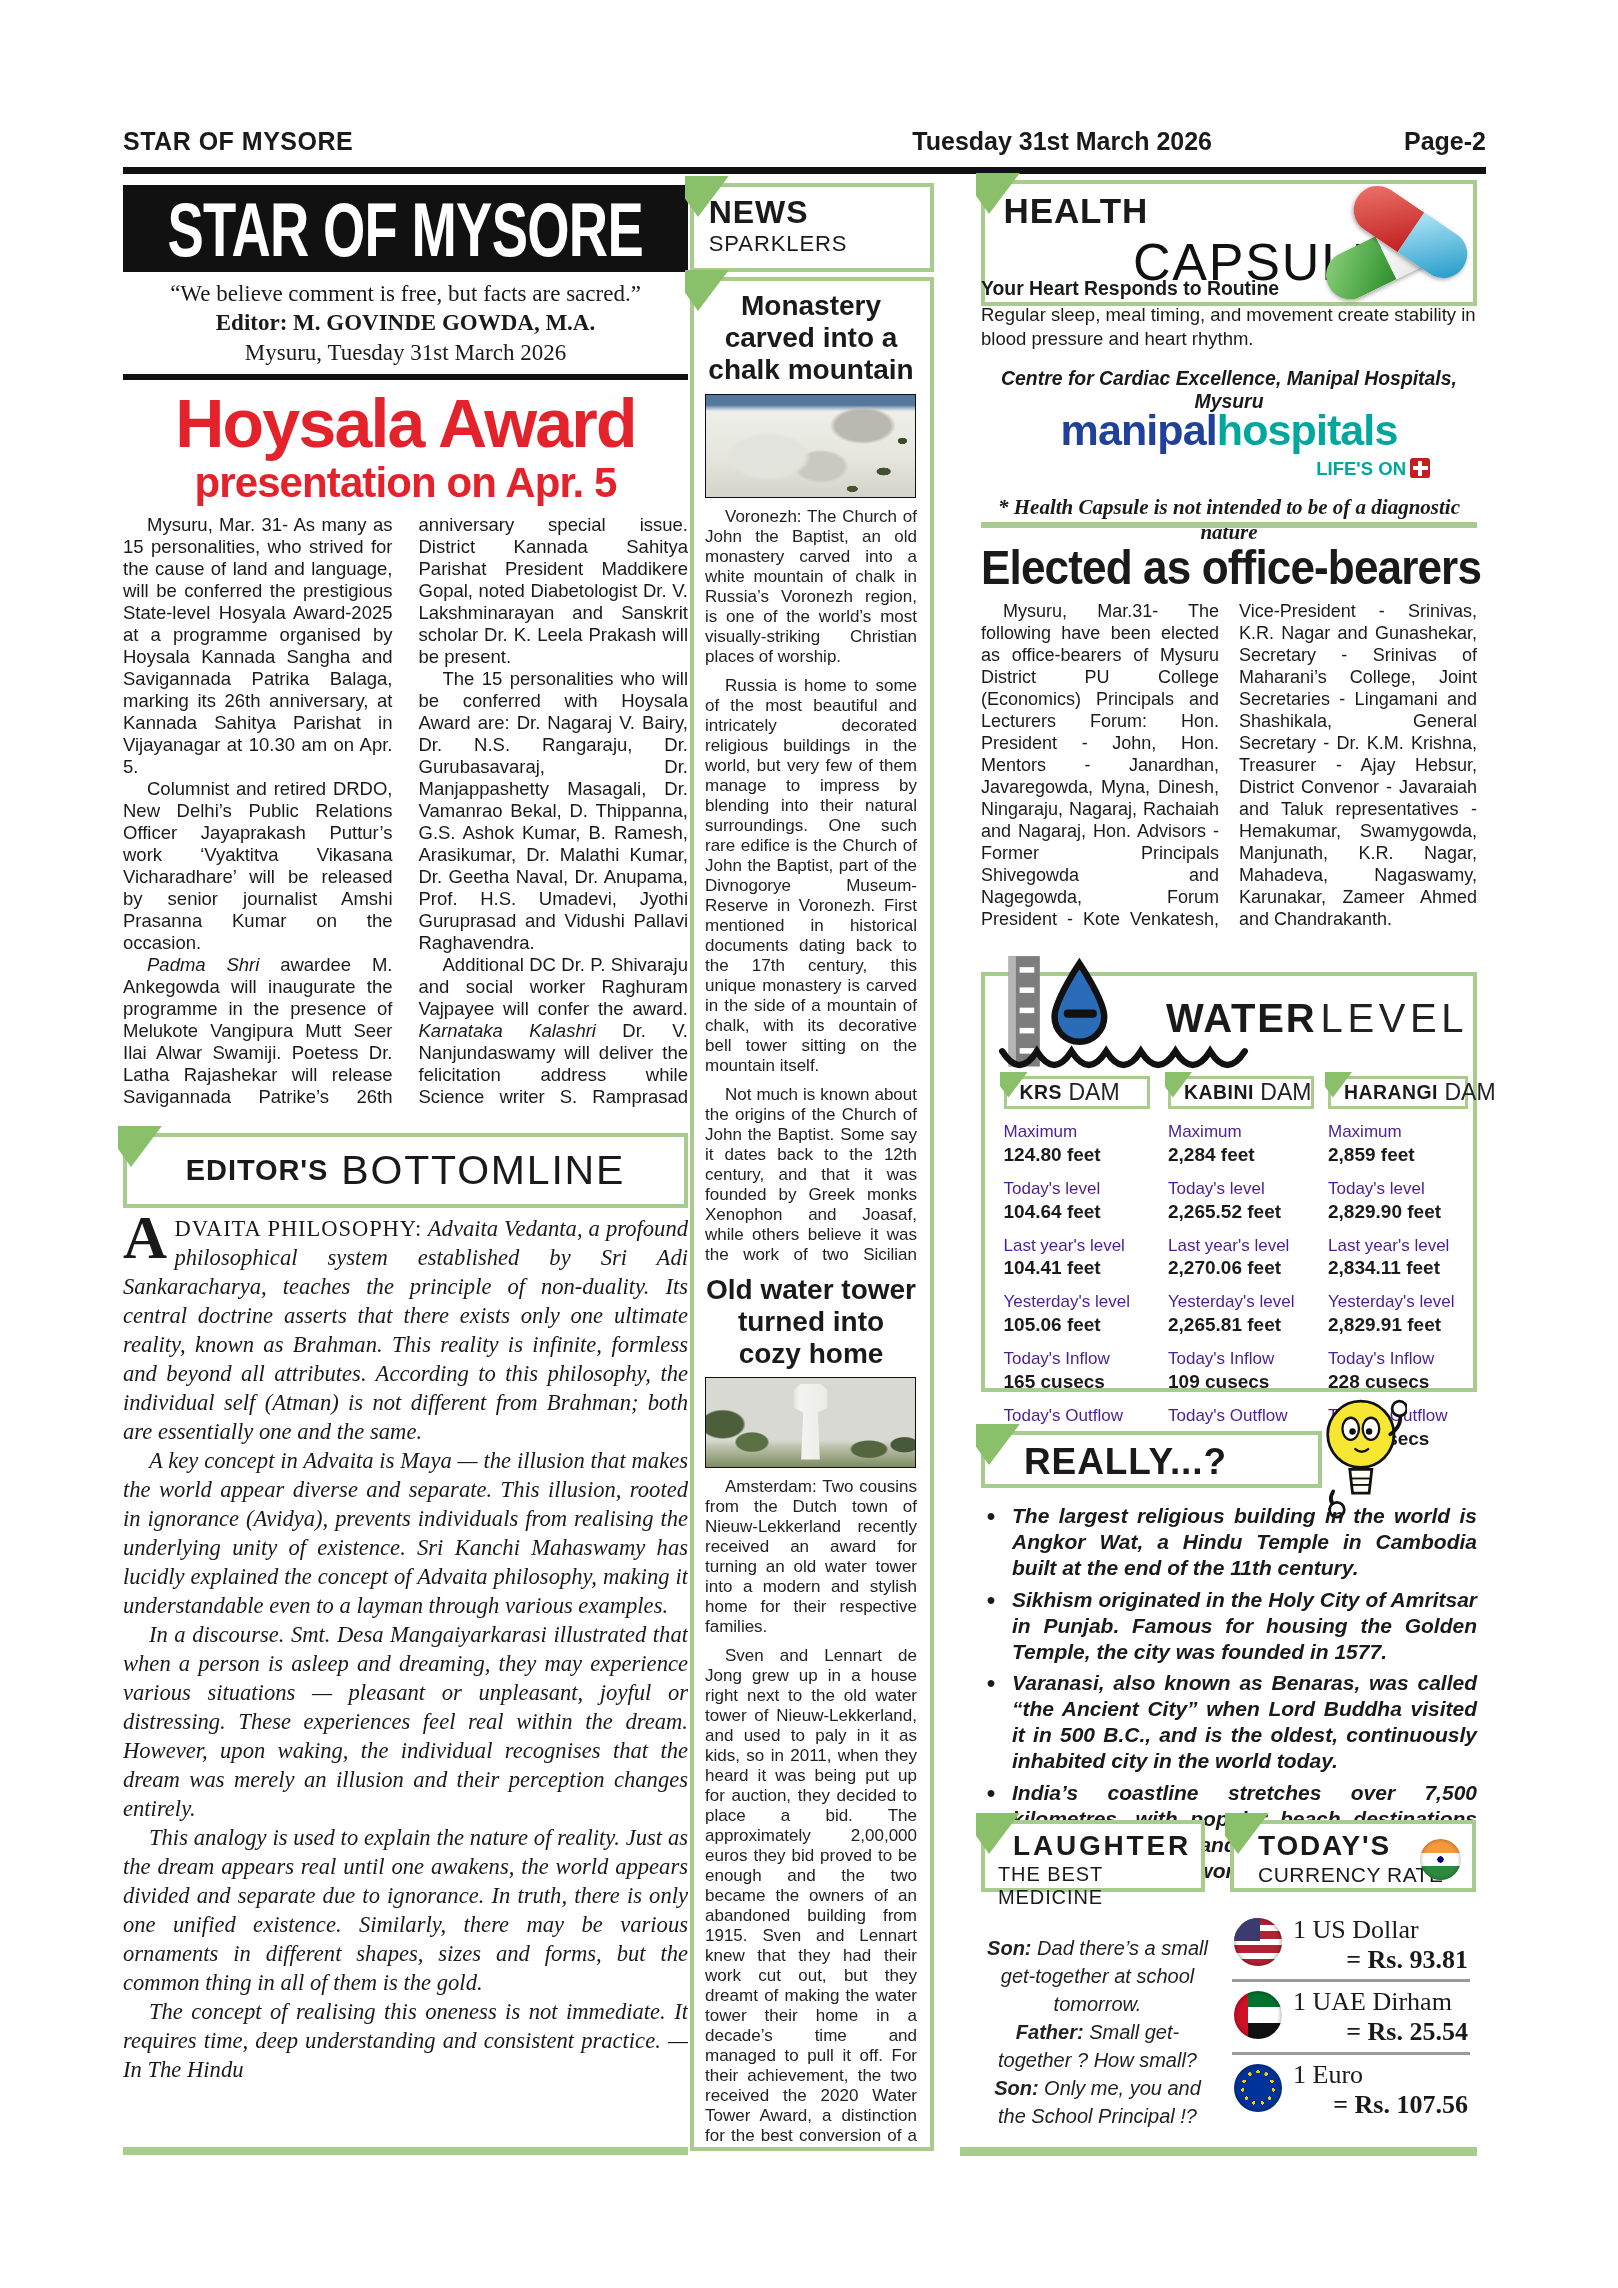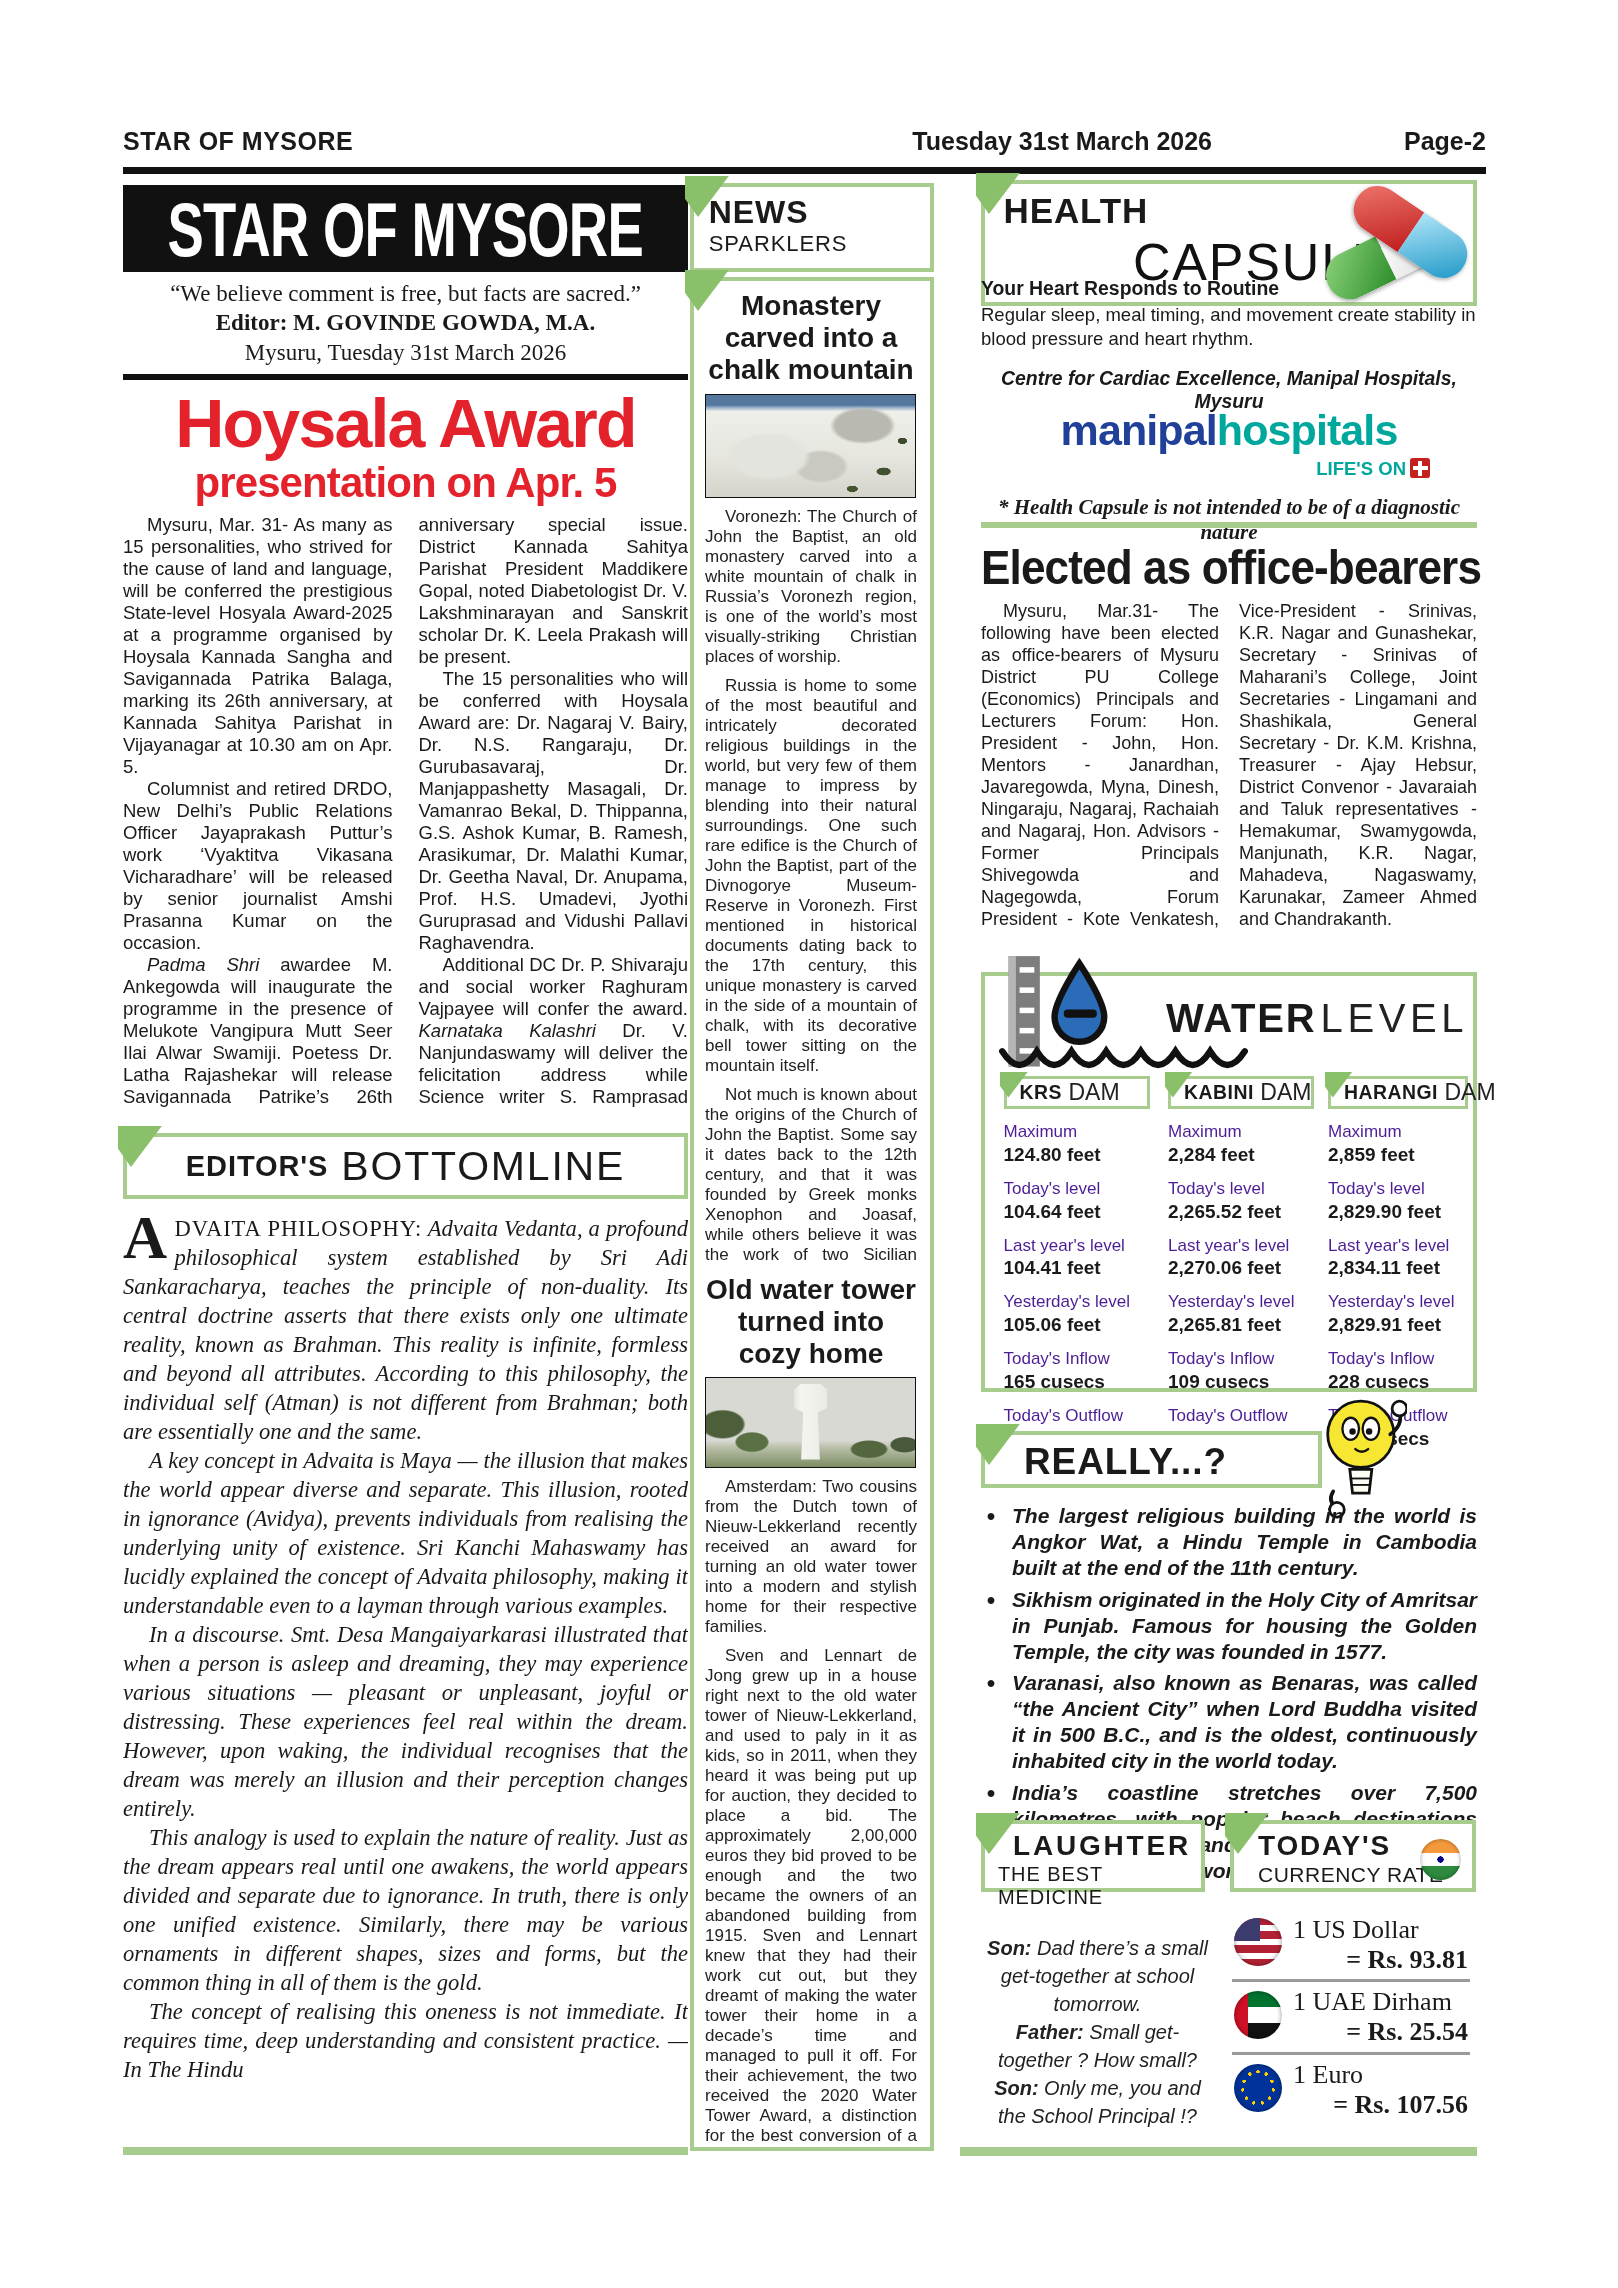--- a/index.html
+++ b/index.html
@@ -23,21 +23,21 @@
   .h-head2{left:123px;top:459px;width:565px;text-align:center;color:#e4222b;font-size:42px;font-weight:bold;letter-spacing:-0.9px;}
   .h-body{left:123px;top:514px;width:565px;height:609px;overflow:hidden;column-count:2;column-gap:26px;
           font-size:18.5px;line-height:22px;text-align:justify;}
   .h-body p{margin:0;text-indent:24px;}
   
   .greenbox{border:4.6px solid #a8cb8e;background:#fff;box-sizing:border-box;}
   .cflag{position:absolute;width:44px;height:41px;background:#8bc06a;
          clip-path:polygon(0 0,100% 0,30% 100%,0 55%);top:-11px;left:-9.2px;}
   .cflag.sm{width:28px;height:26px;top:-7.4px;left:-6.5px;}
   
-  .bl-head{left:123px;top:1133px;width:565px;height:66px;}
+  .bl-head{left:123px;top:1133px;width:565px;height:75px;}
   .bl-head .inner{position:absolute;left:0;top:0;right:0;bottom:0;display:flex;align-items:center;justify-content:center;gap:13px;}
   .bl-bold{font-size:29px;font-weight:bold;letter-spacing:0.9px;}
   .bl-light{font-size:41px;letter-spacing:1.8px;}
   .bl-text{left:123px;top:1214px;width:565px;height:930px;overflow:hidden;
            font-family:"Liberation Serif",serif;font-size:22.6px;line-height:29px;text-align:justify;font-style:italic;}
   .bl-text p{margin:0;text-indent:26px;}
   .bl-text p.first{text-indent:0;}
   .dropcap{float:left;font-size:61px;line-height:48px;padding-right:7.4px;font-style:normal;font-weight:bold;}
   .lead-caps{font-style:normal;letter-spacing:0.9px;}
   .greenbar{background:#a8cb8e;}

